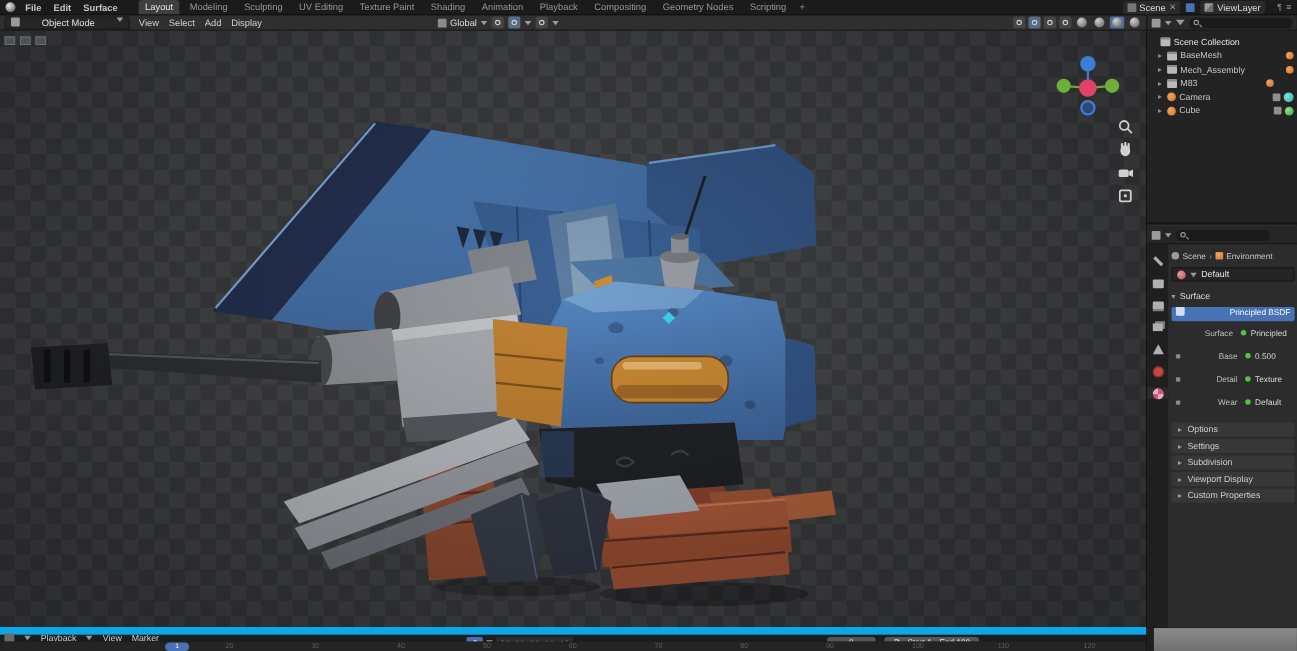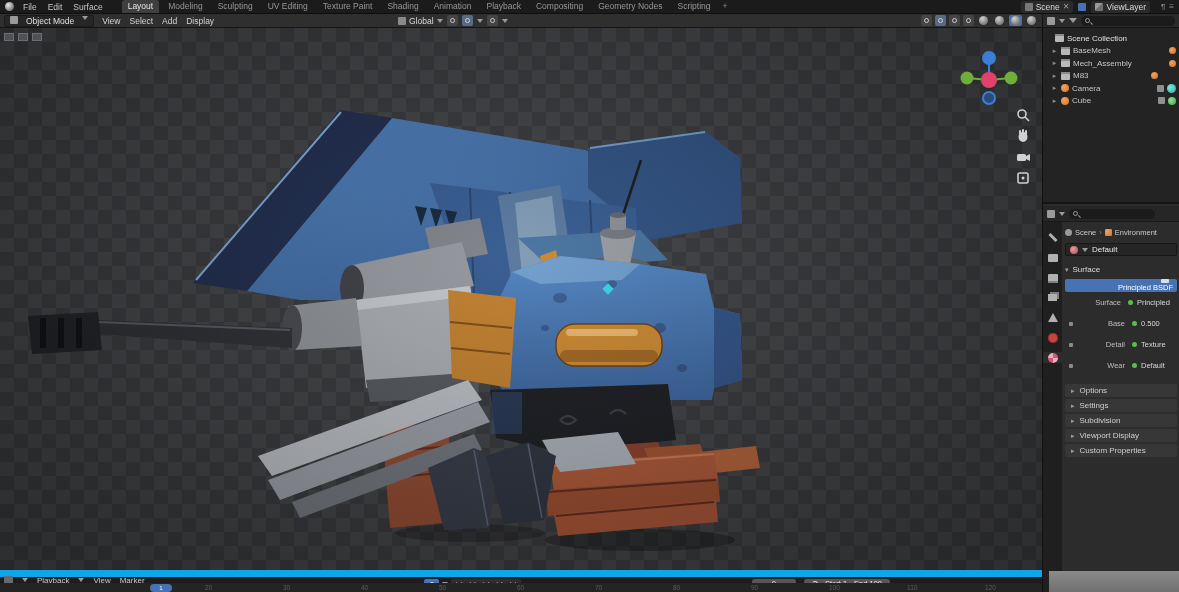--- a/index.html
+++ b/index.html
@@ -2,37 +2,37 @@
 <html><head>
 <meta charset="utf-8">
 <style>
   * { margin:0; padding:0; box-sizing:border-box; }
   html,body { width:1179px; height:592px; overflow:hidden; background:#111; }
   #app { position:relative; width:1179px; height:592px; font-family:"Liberation Sans", sans-serif; color:#c9c9c9; user-select:none; }
 
   
   .topbar { position:absolute; left:0; top:0; width:1179px; height:14px; background:#1b1b1b; display:flex; align-items:center; padding:0 5px; gap:7px; font-size:8.5px; border-bottom:1px solid #0e0e0e; }
   .logo { width:9px; height:9px; border-radius:50%; background:radial-gradient(circle at 35% 35%, #e8e8e8, #8a8a8a 60%, #555); flex:0 0 auto; }
-  .menu-item { color:#c6c6c6; padding:0 2px; white-space:nowrap; }
+  .menu-item { color:#c6c6c6; padding:0 2px; white-space:nowrap;font-weight:bold; }
   .tabs { display:flex; align-items:center; gap:3px; margin-left:10px; height:14px; }
   .tab { color:#969696; padding:1px 6px; border-radius:3px 3px 0 0; white-space:nowrap; line-height:11px; }
   .tab.active { background:#3f3f3f; color:#e6e6e6; }
   .tab.add { color:#8a8a8a; padding:0 3px; }
   .topbar-right { margin-left:auto; display:flex; align-items:center; gap:5px; }
   .pill { display:flex; align-items:center; gap:3px; background:#2a2a2a; border-radius:2px; padding:1px 4px; color:#dadada; }
   .mini-ic { width:8px; height:8px; border-radius:1px; background:#777; display:inline-block; }
   .mini-ic.photo { background:linear-gradient(135deg,#9a9a9a 50%, #6f6f6f 50%); }
   .mini-ic.blue { background:#4772b3; }
   .xbtn { color:#9a9a9a; font-size:8px; }
   .corner-ics { display:flex; gap:4px; margin-left:6px; color:#8f8f8f; font-size:8px; }
 
   
   .hdr { position:absolute; left:0; top:14px; width:1179px; height:14px; display:flex; }
   .vp-hdr { position:relative; width:1042px; height:14px; background:#2f2f2f; display:flex; align-items:center; padding:0 4px; gap:8px; font-size:8.5px; border-bottom:1px solid #141414; }
-  .mode-box { display:flex; align-items:flex-start; gap:8px; background:#262626; border:1px solid #1a1a1a; border-radius:2px; height:12px; padding:0 5px; color:#e0e0e0; }
+  .mode-box { display:flex; align-items:flex-start; gap:20px; background:#262626; border:1px solid #1a1a1a; border-radius:2px; height:12px; padding:0 5px; color:#e0e0e0; }
   .caret { width:0; height:0; border-left:3px solid transparent; border-right:3px solid transparent; border-top:4px solid #9a9a9a; display:inline-block; }
   .vp-menus { display:flex; gap:9px; color:#d2d2d2; }
   .hdr-center { position:absolute; left:398px; top:1px; display:flex; align-items:center; gap:4px; }
   .tool-ic { width:11px; height:11px; border-radius:2px; background:#454545; display:inline-flex; align-items:center; justify-content:center; }
   .tool-ic.on { background:#586b84; }
   .tool-ic .dot { width:5px; height:5px; border:1px solid #cfcfcf; border-radius:50%; }
   .orient { display:flex; align-items:center; gap:3px; color:#dcdcdc; }
   .hdr-right { position:absolute; right:4px; top:1px; display:flex; align-items:center; gap:3px; }
   .sph { width:9px; height:9px; border-radius:50%; background:radial-gradient(circle at 35% 30%, #cfcfcf, #7c7c7c 70%); }
   .sph-wrap { padding:1px 2px; border-radius:2px; display:flex; }
@@ -81,21 +81,21 @@
   .ri .world { width:10px; height:10px; border-radius:50%; background:#c4463e; box-shadow:inset 0 0 0 1px #8d2f2a; }
   .ri.active { background:#2c2c2c; width:19px; border-radius:2px 0 0 2px; }
   .ri .mat { width:10px; height:10px; border-radius:50%; background:conic-gradient(#d6547a 0 25%, #e8aebd 0 50%, #d6547a 0 75%, #e8aebd 0); }
   .pcontent { flex:1; padding:4px 3px 0 3px; font-size:7.5px; }
   .bcrumb { display:flex; align-items:center; gap:3px; color:#c9c9c9; height:12px; }
   .bic { width:7px; height:7px; border-radius:50%; background:#9a9a9a; display:inline-block; }
   .bic.obj { background:radial-gradient(circle at 35% 35%, #f0a35c, #d3742c); border-radius:1px; }
   .datablock { margin-top:5px; height:13px; background:#252525; border:1px solid #171717; border-radius:2px; display:flex; align-items:center; gap:4px; padding:0 4px; color:#e6e6e6; font-size:8px; }
   .db-ic { width:8px; height:8px; border-radius:50%; background:radial-gradient(circle at 35% 35%, #e89a9a, #b05050); }
   .sect-hdr { margin-top:8px; height:11px; display:flex; align-items:center; gap:4px; color:#dadada; font-size:8px; }
-  .sel-row { margin-top:4px; height:13px; background:#4772b3; border-radius:2px; display:flex; align-items:flex-end; padding:0 4px; color:#fff; font-size:7.5px;flex-direction:column; }
+  .sel-row { margin-top:4px; height:13px; background:#4772b3; border-radius:2px; display:flex; align-items:flex-start; padding:0 4px; color:#fff; font-size:7.5px; }
   .sel-row .nic { width:8px; height:8px; background:#cfe0f5; border-radius:1px; margin-right:4px; }
   .sel-row .sel-label { margin-left:auto; }
   .prow { display:flex; align-items:center; height:21px; }
   .prow .bullet { width:4px; height:4px; background:#8a8a8a; border-radius:1px; margin-left:4px; }
   .plabel { width:46px; text-align:right; color:#bdbdbd; margin-left:6px; }
   .pdot { width:5px; height:5px; border-radius:50%; background:#56c04a; margin:0 4px 0 7px; flex:0 0 auto; }
   .pval { color:#d8d8d8; }
   .sections { margin-top:8px; display:flex; flex-direction:column; gap:2px; }
   .sect { height:13px; background:#373737; border-radius:2px; display:flex; align-items:center; gap:5px; padding:0 6px; color:#cfcfcf; font-size:8px; }
   .sect .tw { color:#9a9a9a; font-size:7px; }

